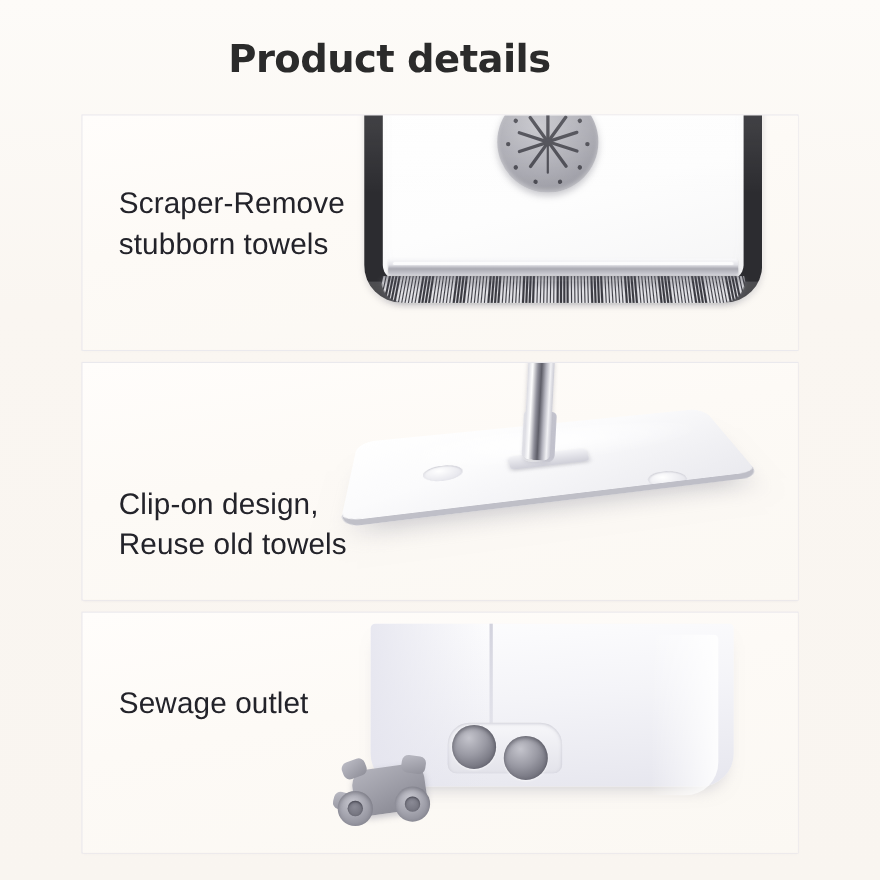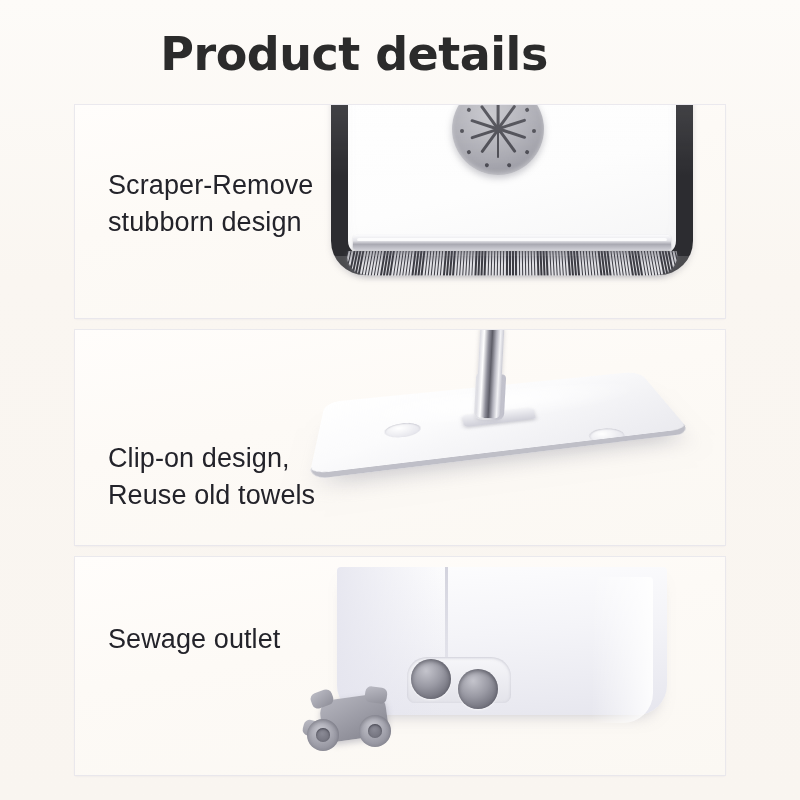--- a/index.html
+++ b/index.html
@@ -26,21 +26,21 @@
 
   
   .page-title {
     position: absolute;
     top: 24px;
     left: 0;
     width: 708px;
     text-align: center;
     font-family: "DejaVu Sans", sans-serif;
     font-weight: 700;
-    font-size: 46px;
+    font-size: 35px;
     letter-spacing: -0.5px;
     color: #2b2b2b;
     line-height: 60px;
     white-space: nowrap;
   }
 
   
   .panel {
     position: absolute;
     left: 75px;
@@ -394,21 +394,21 @@
 </head>
 <body>
 
 <div id="page">
 
   <div class="page-title">Product details</div>
 
   <div class="panel panel-1">
 
     <div class="panel-caption">Scraper-Remove
-stubborn design</div>
+stubborn towels</div>
 
     <div class="art art-scraper">
       <div class="scraper-plate"></div>
 
       <div class="vent-disc">
         <span class="slot" style="transform:rotate(0deg)"></span>
         <span class="slot" style="transform:rotate(36deg)"></span>
         <span class="slot" style="transform:rotate(72deg)"></span>
         <span class="slot" style="transform:rotate(108deg)"></span>
         <span class="slot" style="transform:rotate(144deg)"></span>

